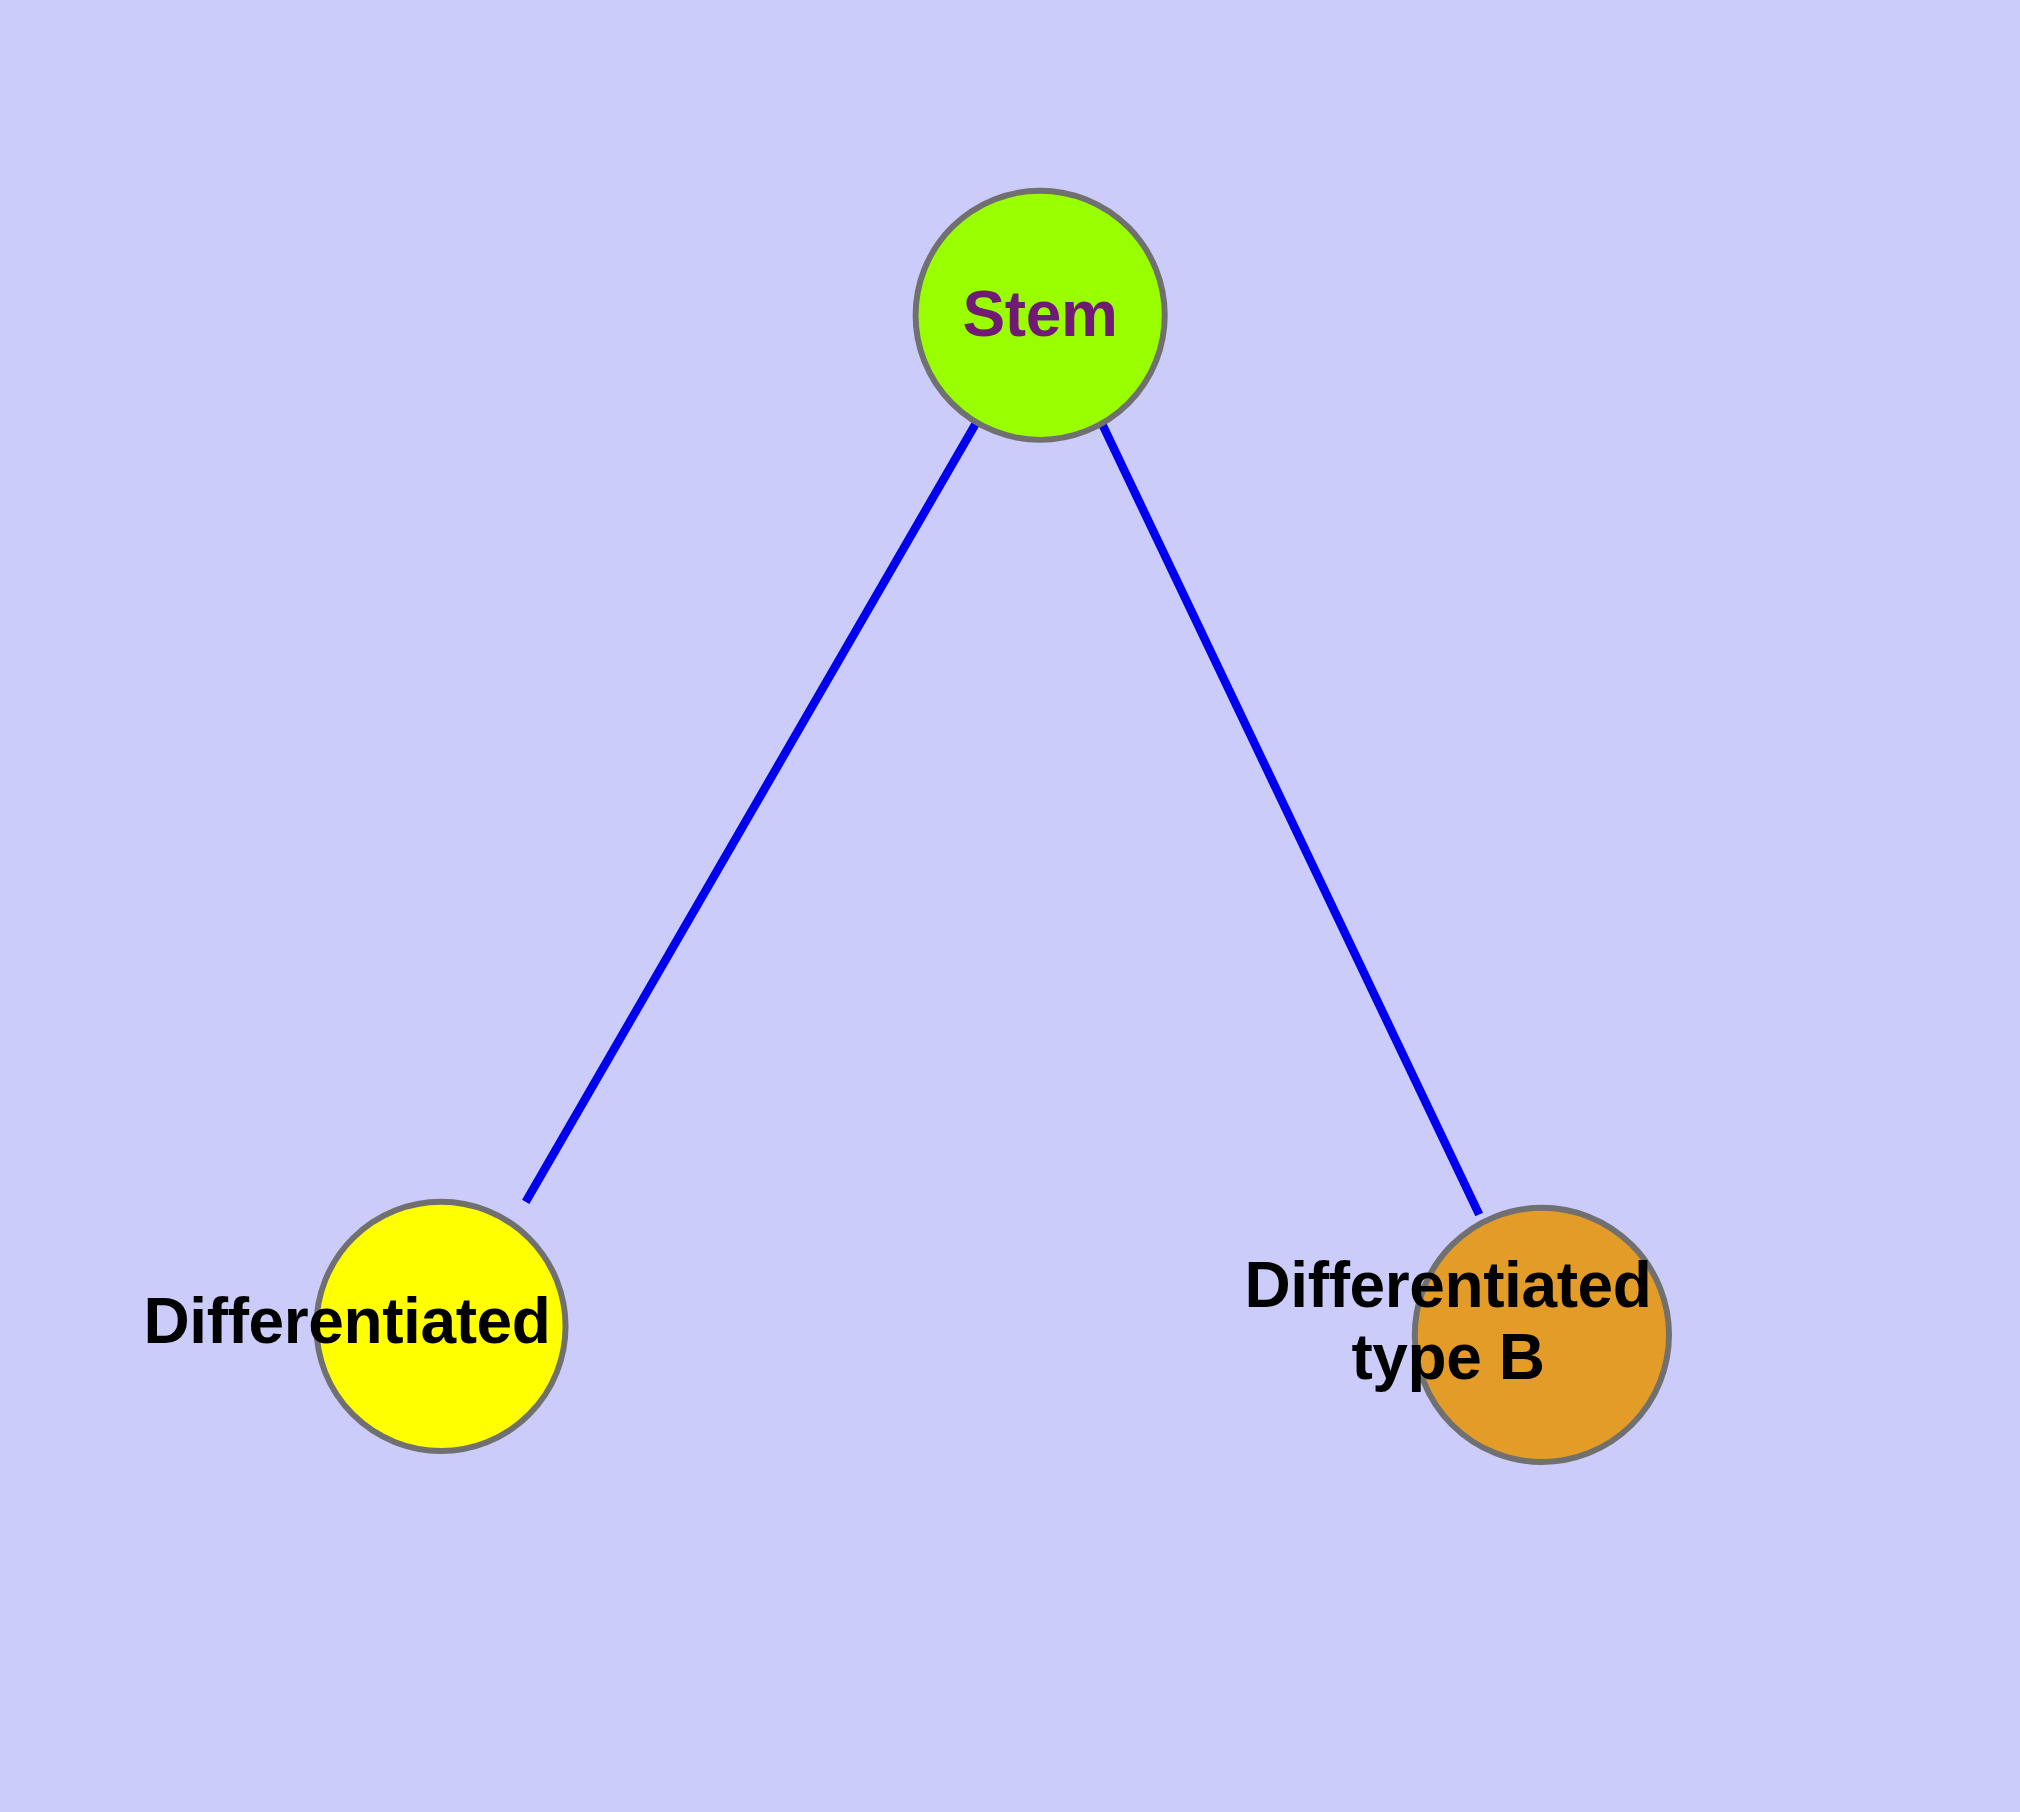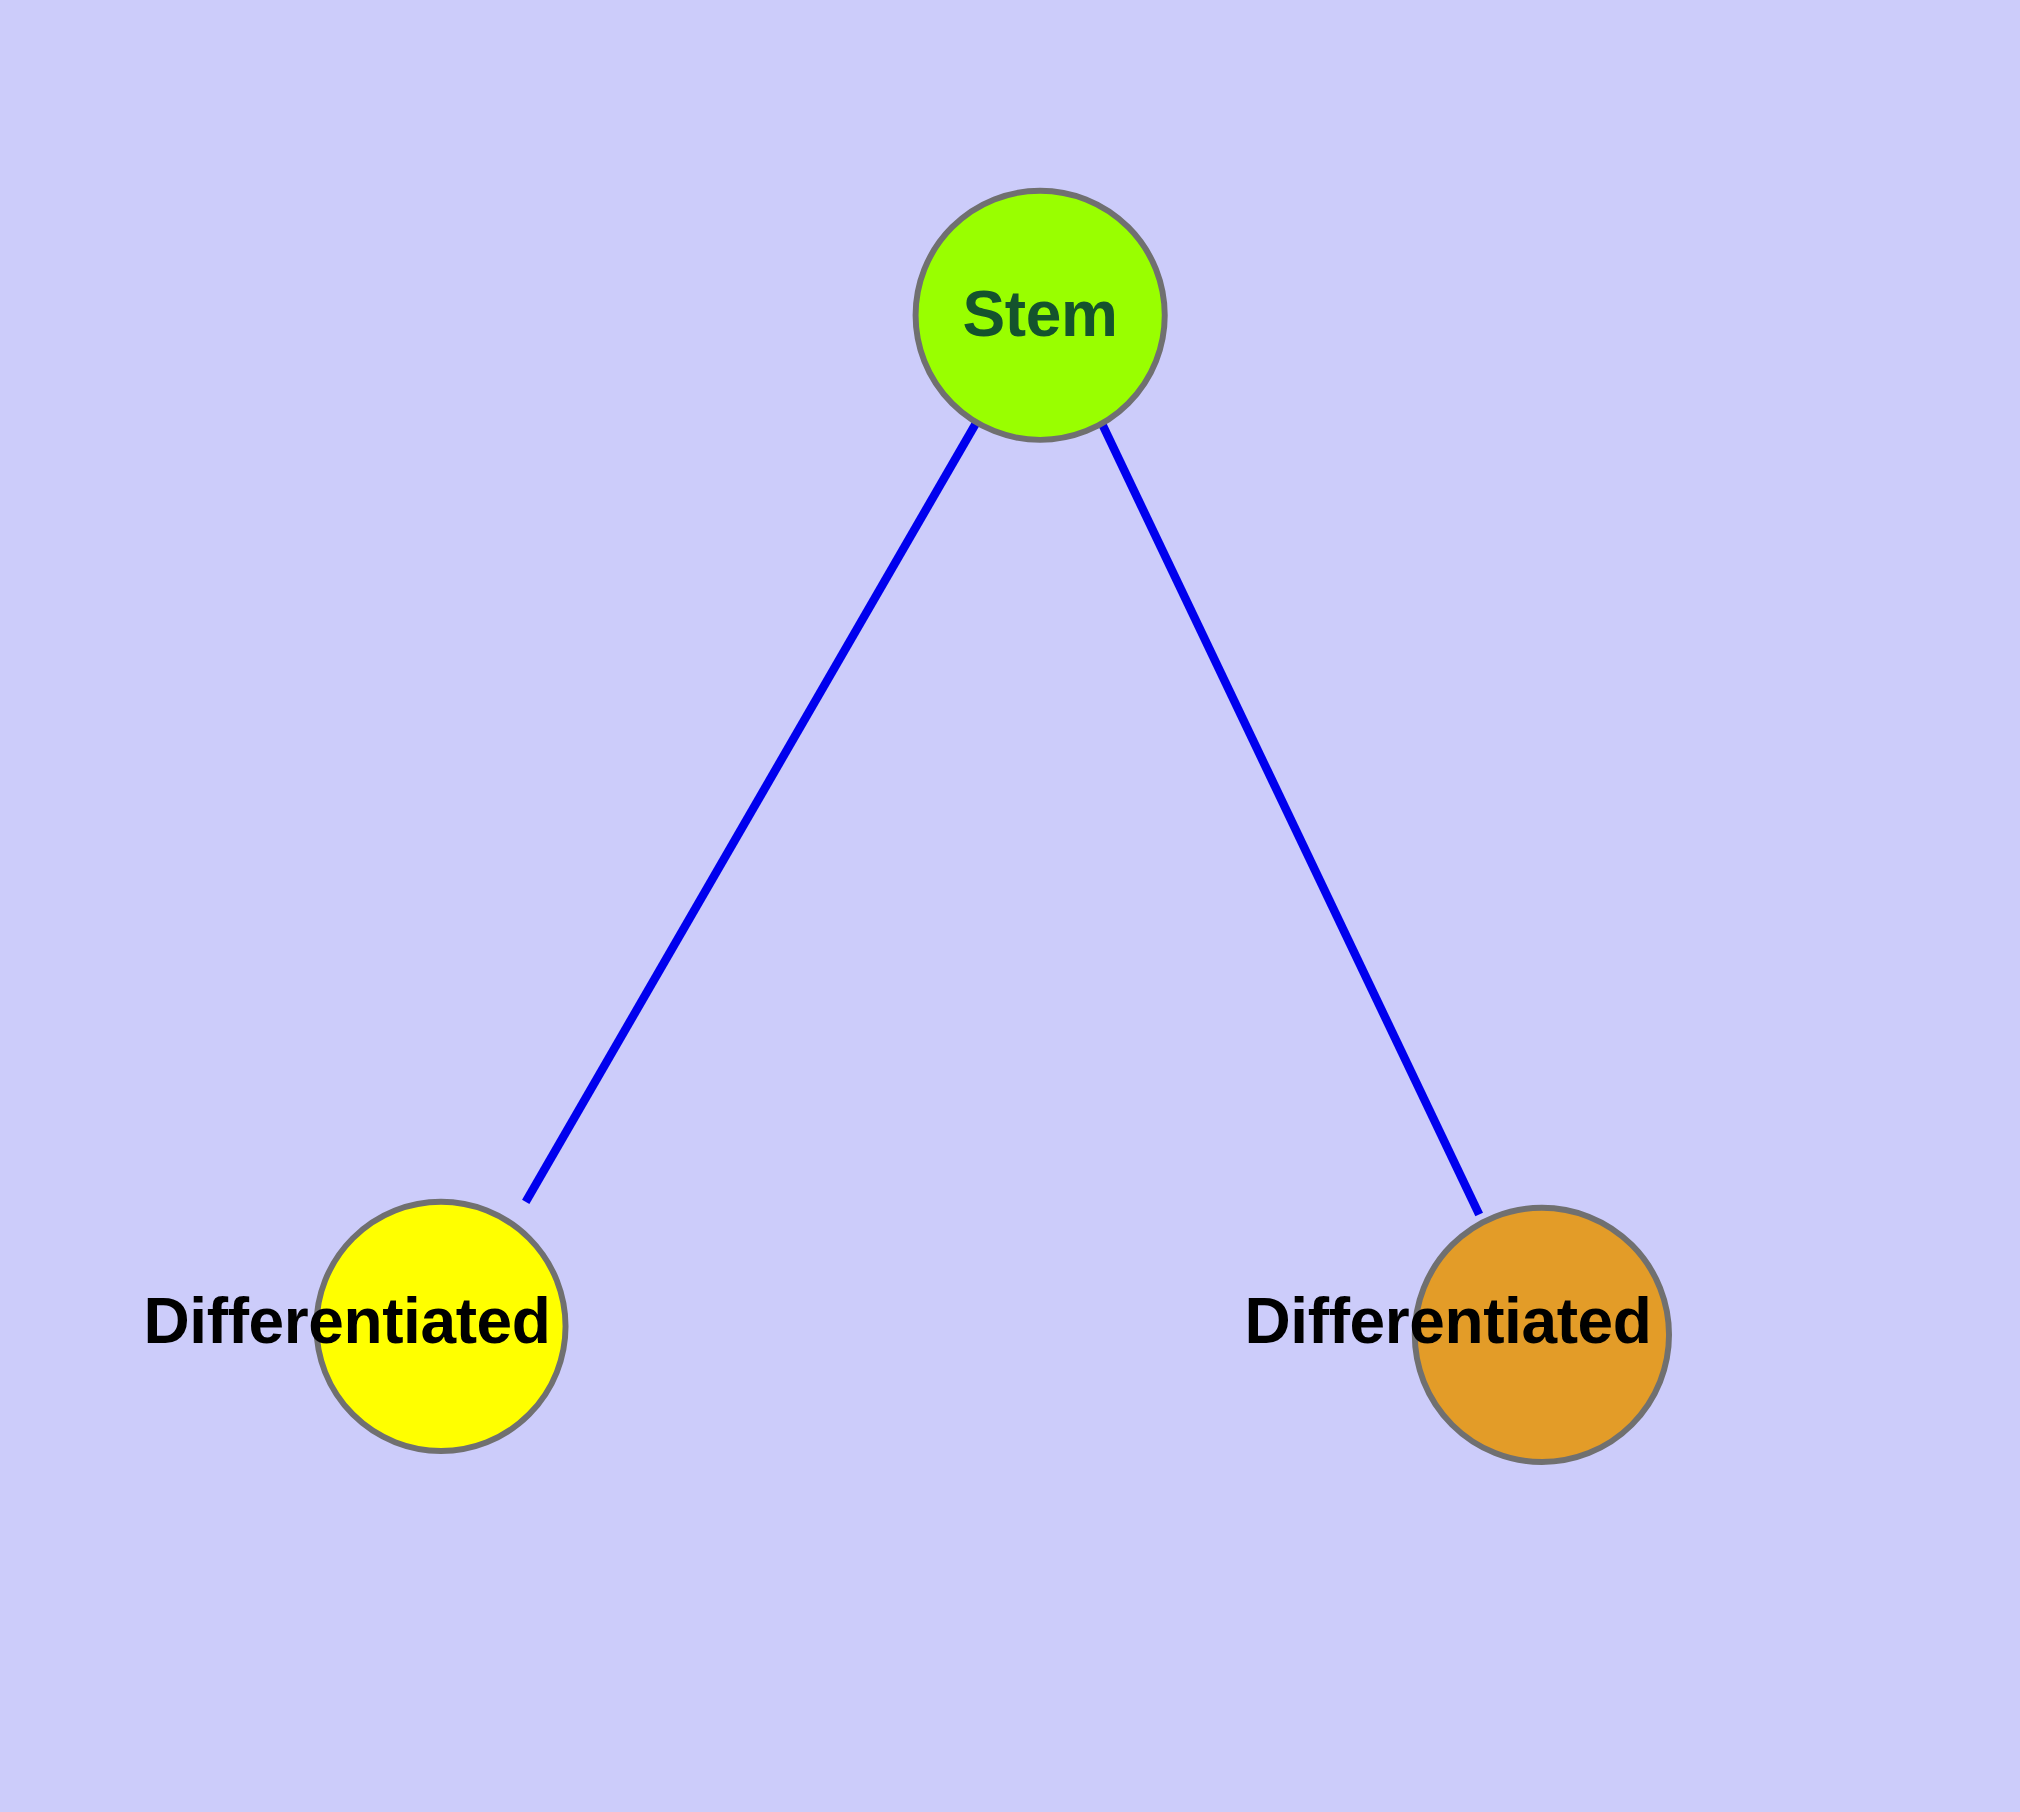--- a/index.html
+++ b/index.html
@@ -53,19 +53,19 @@
         <line x1="1300" y1="500" x2="1745" y2="1433" stroke="#0000ee" stroke-width="10" stroke-linecap="butt"></line>
       </g>
     <g id="nodes-layer">
         <circle cx="1227" cy="372" r="147" fill="#99ff00" stroke="#707070" stroke-width="7"></circle>
         <circle cx="520" cy="1565" r="147" fill="#ffff00" stroke="#707070" stroke-width="7"></circle>
         <circle cx="1819" cy="1575" r="150" fill="#e39c28" stroke="#707070" stroke-width="7"></circle>
       </g>
   </svg>
 
   <div id="labels-layer">
-      <div class="node-label" style="left: 1040px; top: 315px; color: #14532d;"><div>Stem</div></div>
+      <div class="node-label" style="left: 1040px; top: 315px; color: #701a75;"><div>Stem</div></div>
       <div class="node-label" style="left: 347px; top: 1322px; color: rgb(0, 0, 0);"><div>Differentiated</div></div>
-      <div class="node-label" style="left: 1448px; top: 1322px; color: rgb(0, 0, 0);"><div>Differentiated</div></div>
+      <div class="node-label" style="left: 1448px; top: 1322px; color: rgb(0, 0, 0);"><div>Differentiated</div><div>type B</div></div>
     </div>
 
 </div>
 
 
 </body></html>

